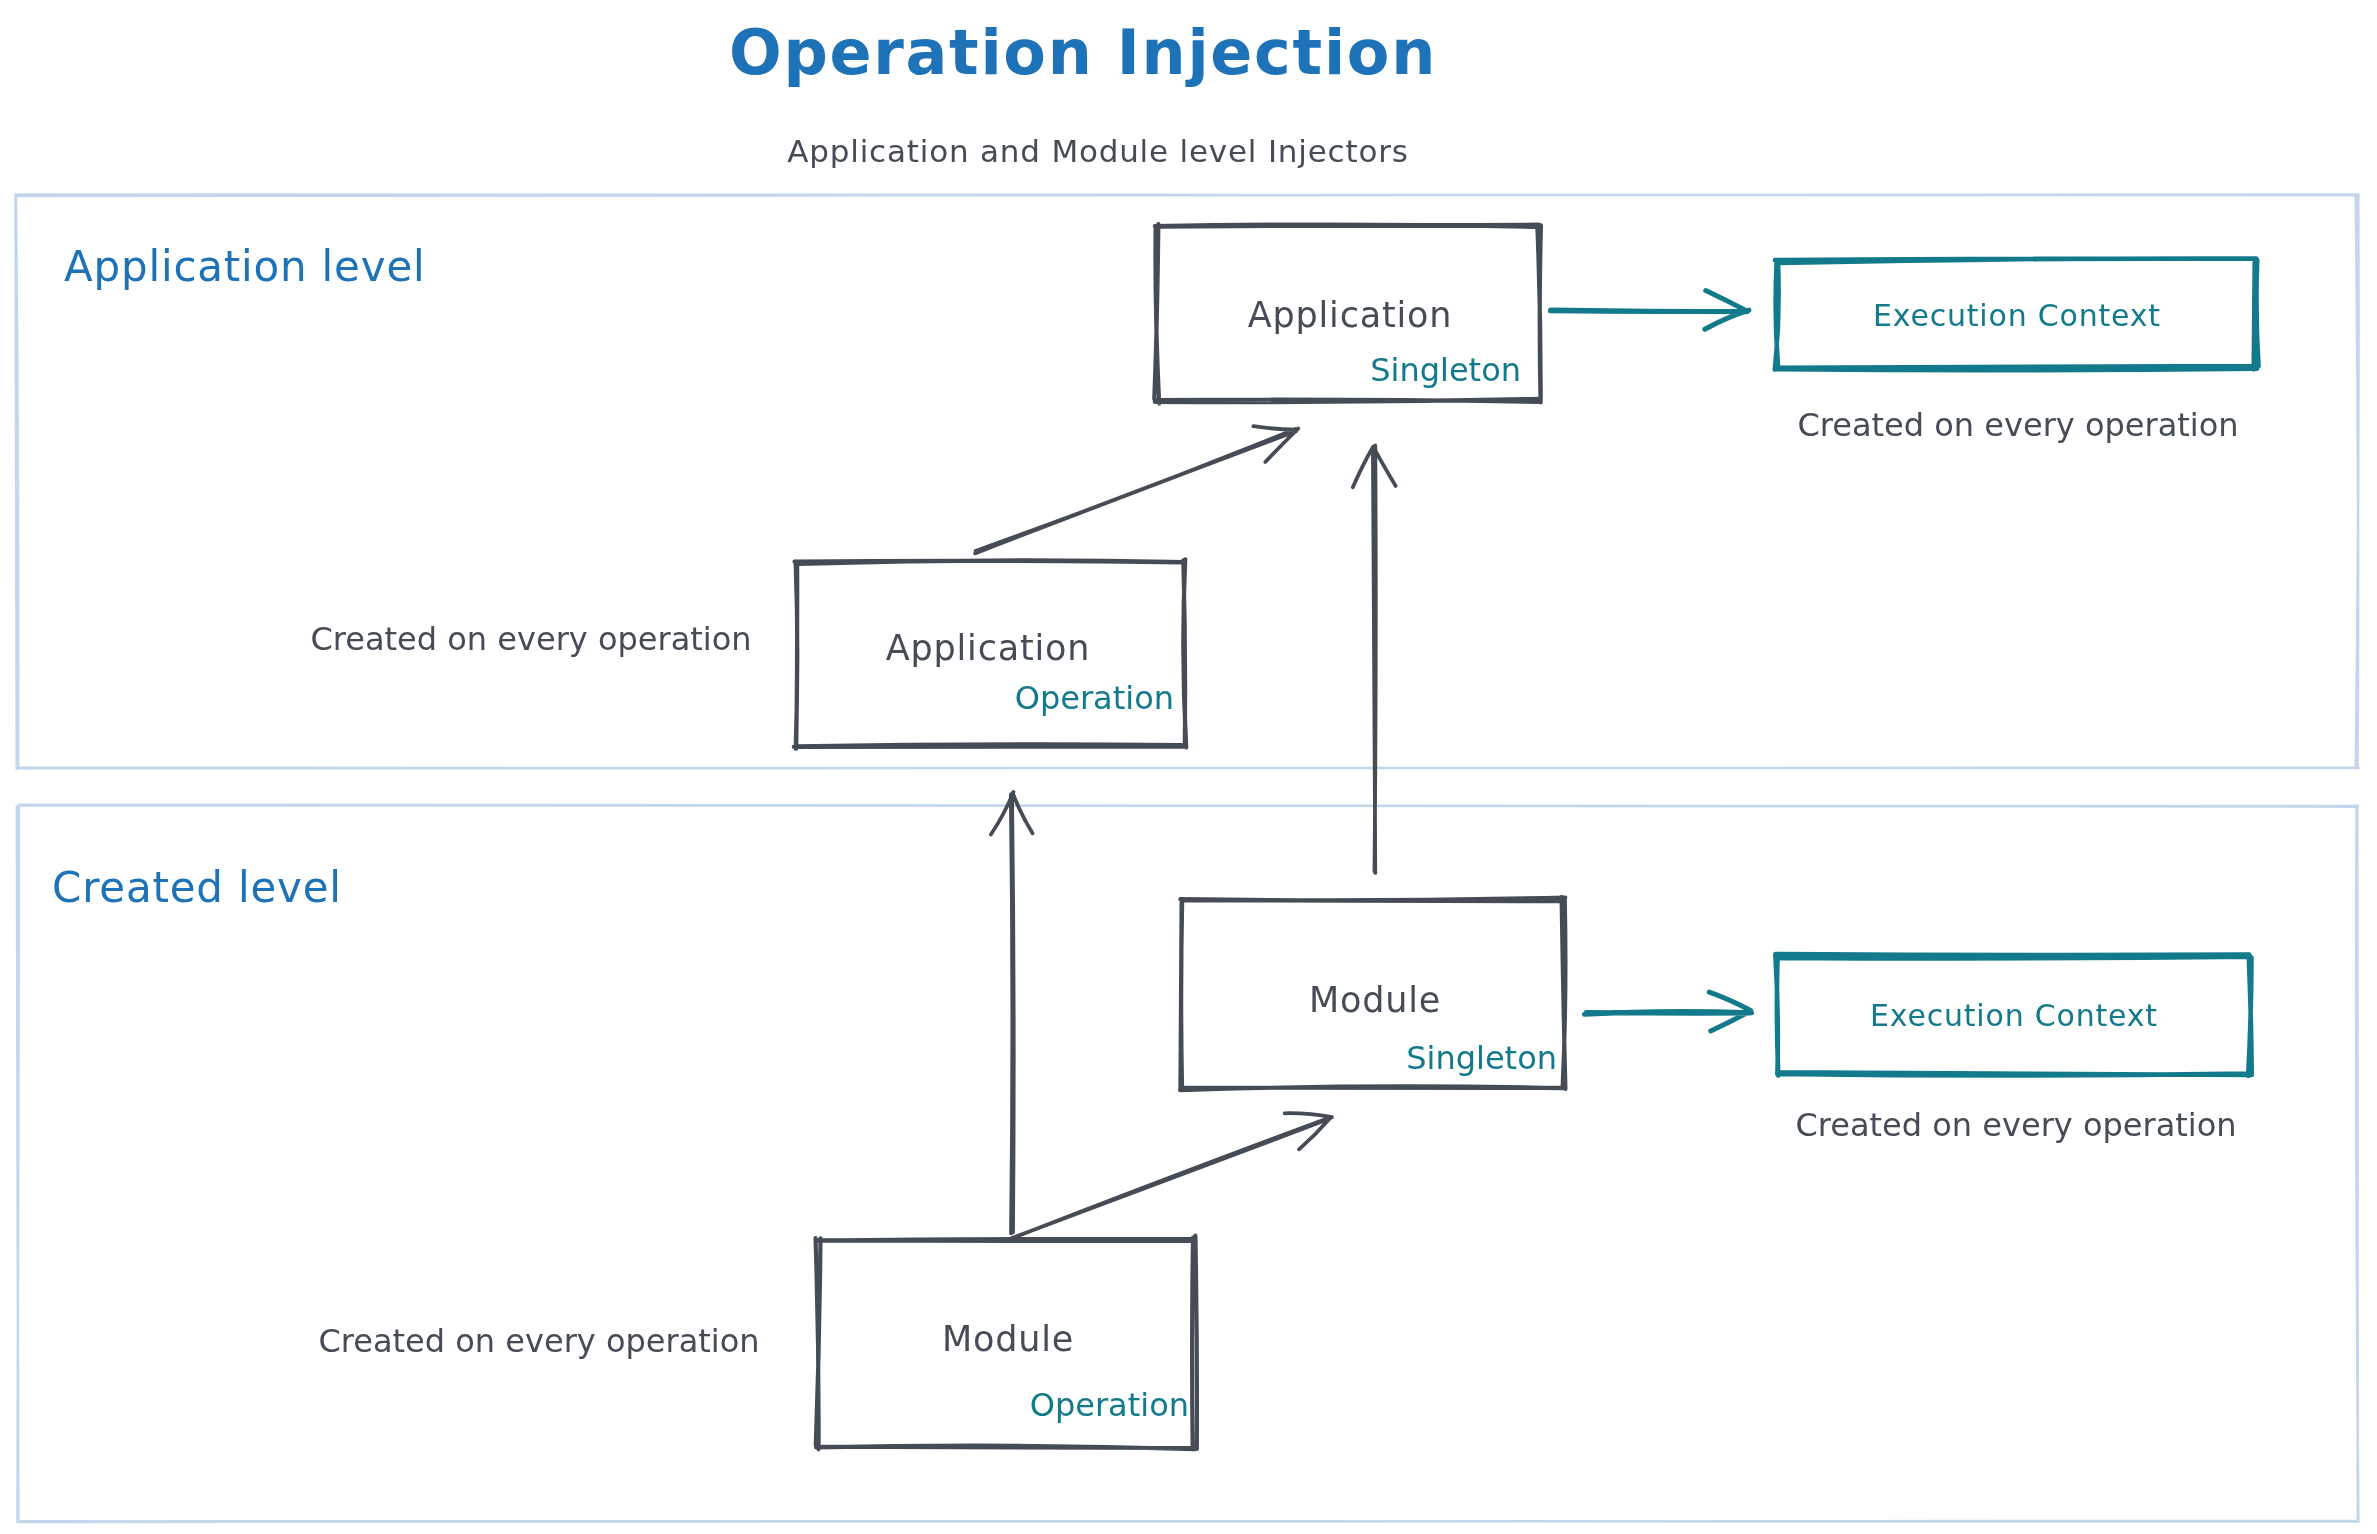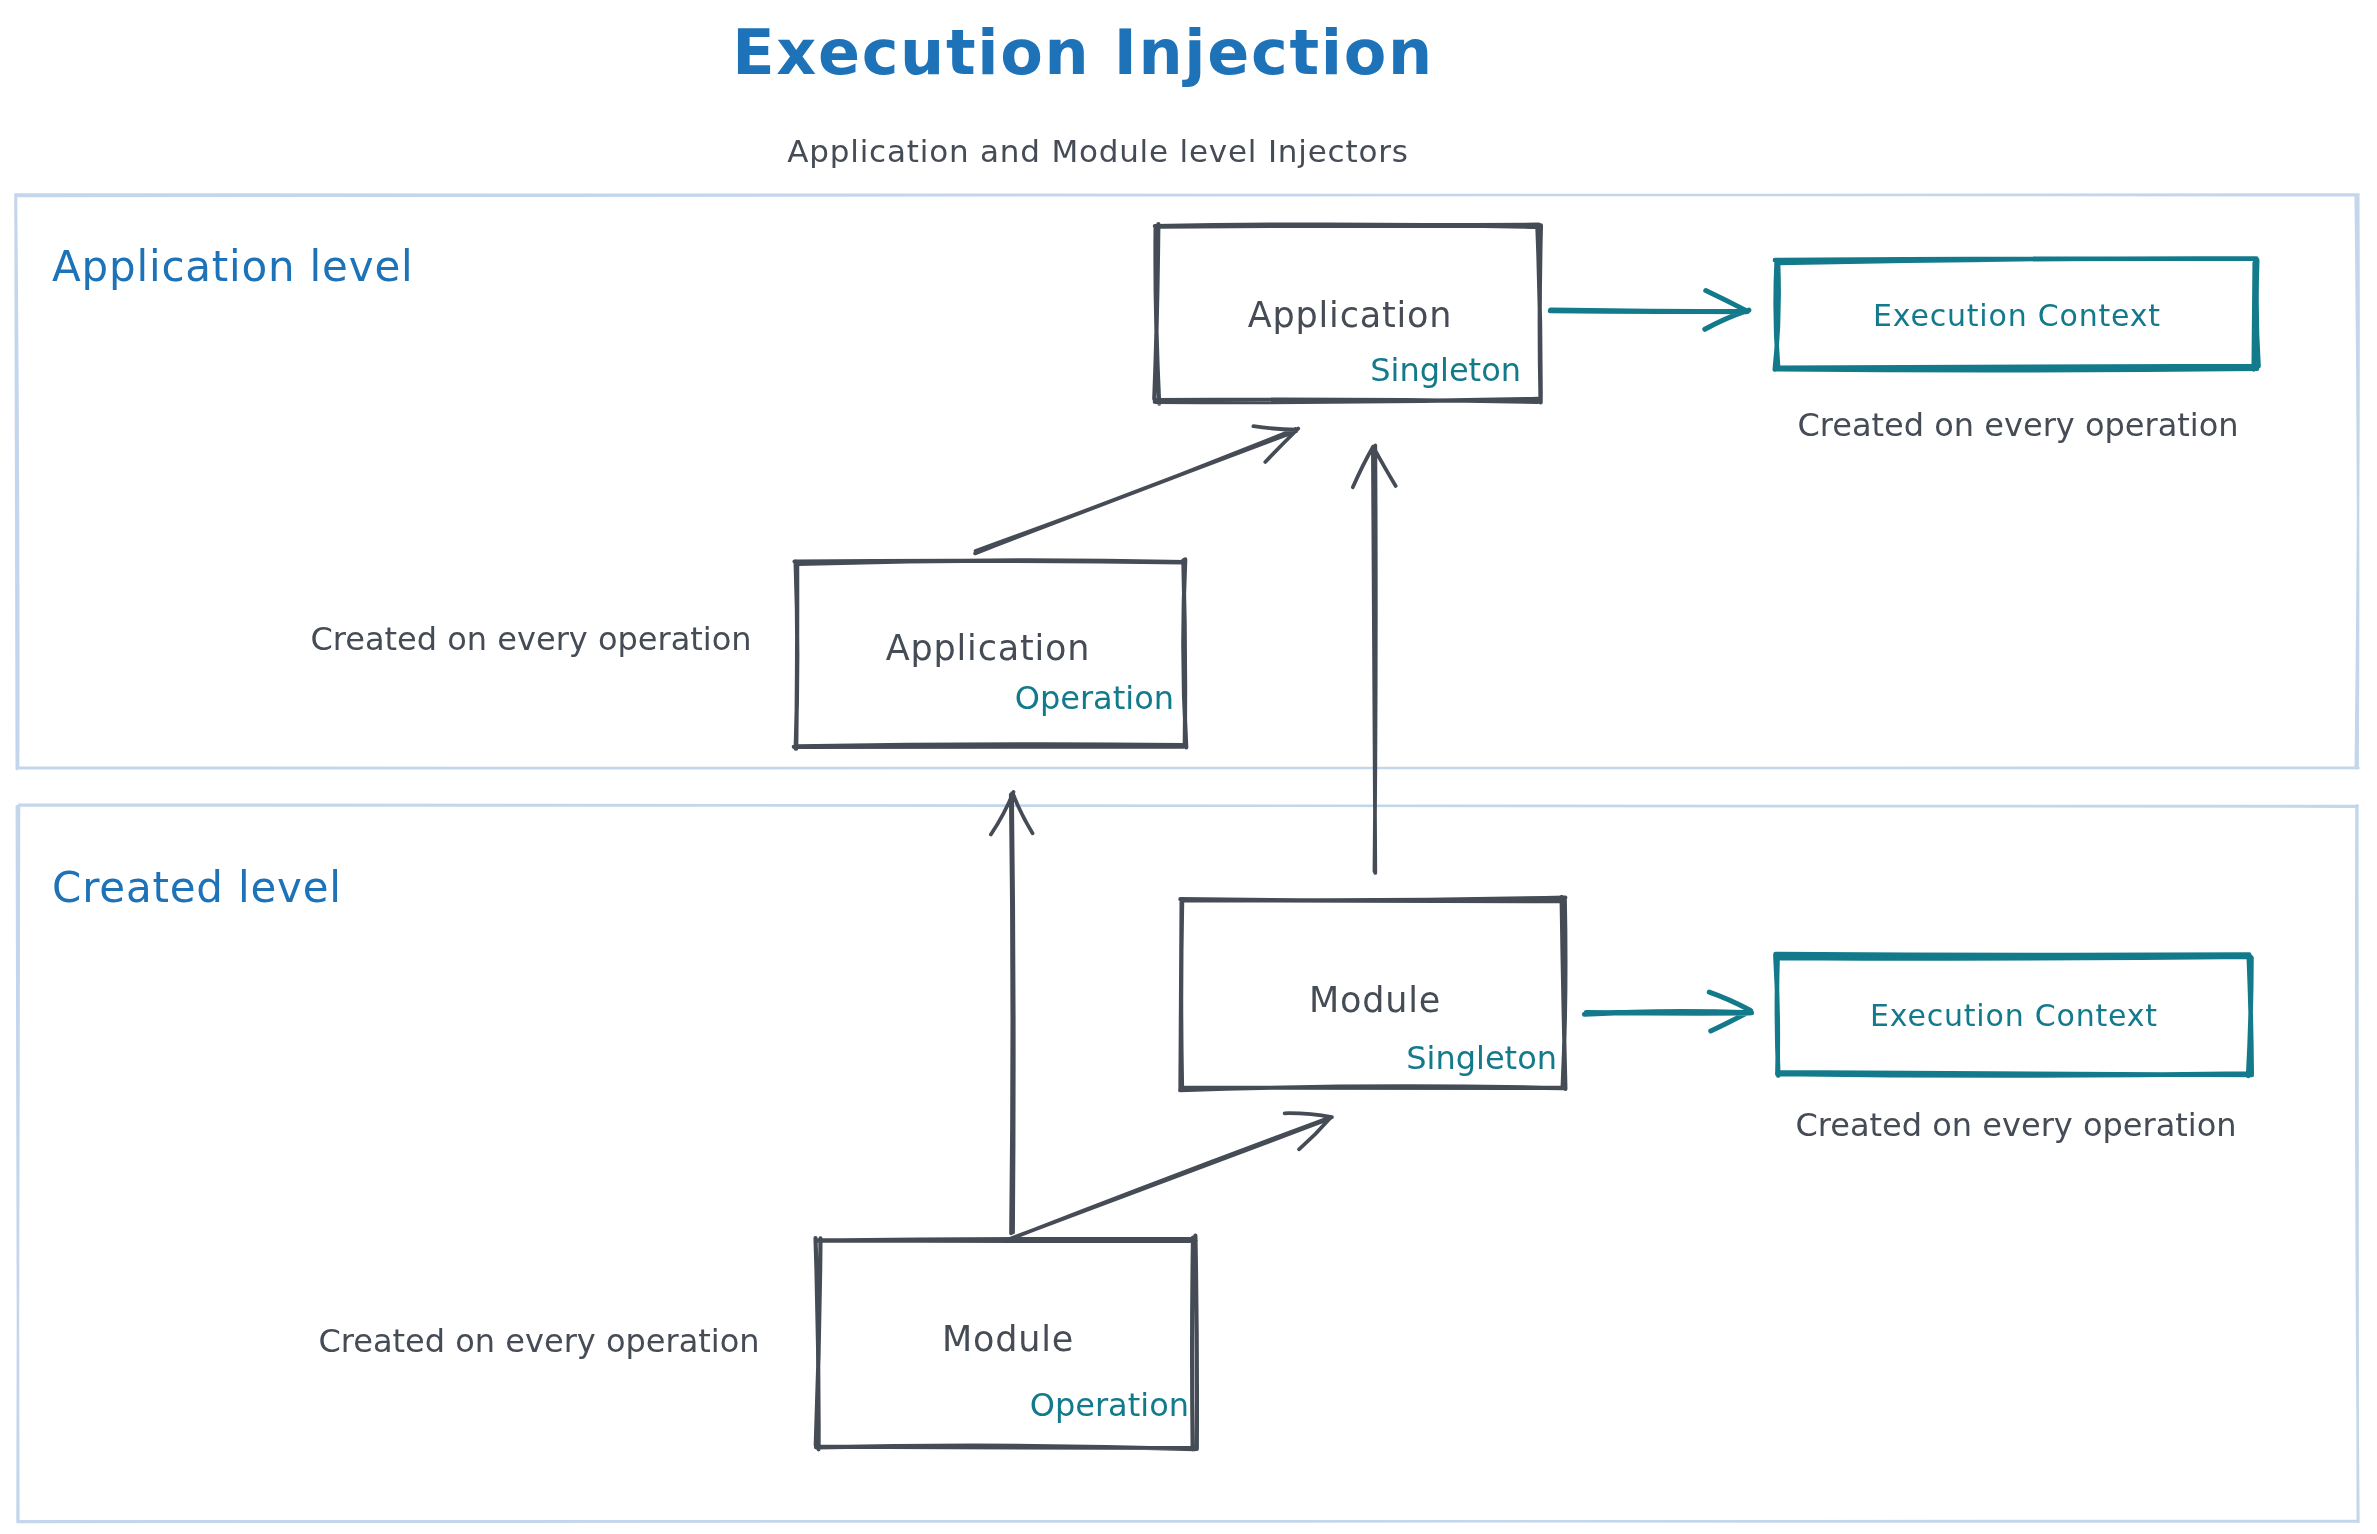--- a/index.html
+++ b/index.html
@@ -58,24 +58,24 @@
       <path d="M1208.4 1489.5Q1398.0 1415.6 1596.8 1341.9M1207.4 1489.5Q1399.2 1416.7 1596.9 1343.2M1542.4 1336.8Q1572.0 1336.3 1599.2 1341.4M1559.7 1380.1Q1579.9 1362.6 1597.7 1341.9" fill="none" stroke="#454c55" stroke-width="4.5" stroke-linecap="round" stroke-linejoin="round"></path>
     </g>
     <g>
       <path d="M1861.4 373.2Q1977.1 374.8 2095.5 373.6M1862.0 372.2Q1980.8 373.9 2097.2 374.4M2048.1 348.8Q2073.1 360.6 2098.5 373.9M2047.0 395.4Q2070.8 381.9 2099.9 372.3" fill="none" stroke="#137a8c" stroke-width="6" stroke-linecap="round" stroke-linejoin="round"></path>
     </g>
     <g>
       <path d="M1902.4 1217.9Q1999.6 1212.1 2103.2 1216.2M1904.6 1215.9Q2005.8 1217.0 2101.4 1216.5M2052.3 1191.3Q2075.5 1199.3 2101.9 1213.3M2054.1 1238.0Q2078.1 1226.8 2102.2 1213.8" fill="none" stroke="#137a8c" stroke-width="6" stroke-linecap="round" stroke-linejoin="round"></path>
     </g>
   </svg>
 
-<div class="txt title center" style="left:1083px;top:52px;">Execution Injection</div>
+<div class="txt title center" style="left:1083px;top:52px;">Operation Injection</div>
 <div class="txt subtitle center" style="left:1098px;top:123px;margin-top:28px;">Application and Module level Injectors</div>
 
-<div class="txt level-label" style="left:52px;top:242px;">Application level</div>
+<div class="txt level-label" style="left:64px;top:242px;">Application level</div>
 
 <div class="txt box-label center" style="left:1350px;top:315px;">Application</div>
 <div class="txt scope-label vcenter" style="right:856px;top:370px;">Singleton</div>
 
 <div class="txt box-label center" style="left:988px;top:648px;">Application</div>
 <div class="txt scope-label vcenter" style="right:1203px;top:698px;">Operation</div>
 
 <div class="txt exec-label center" style="left:2017px;top:315px;">Execution Context</div>
 
 <div class="txt caption center" style="left:531px;top:639px;">Created on every operation</div>

